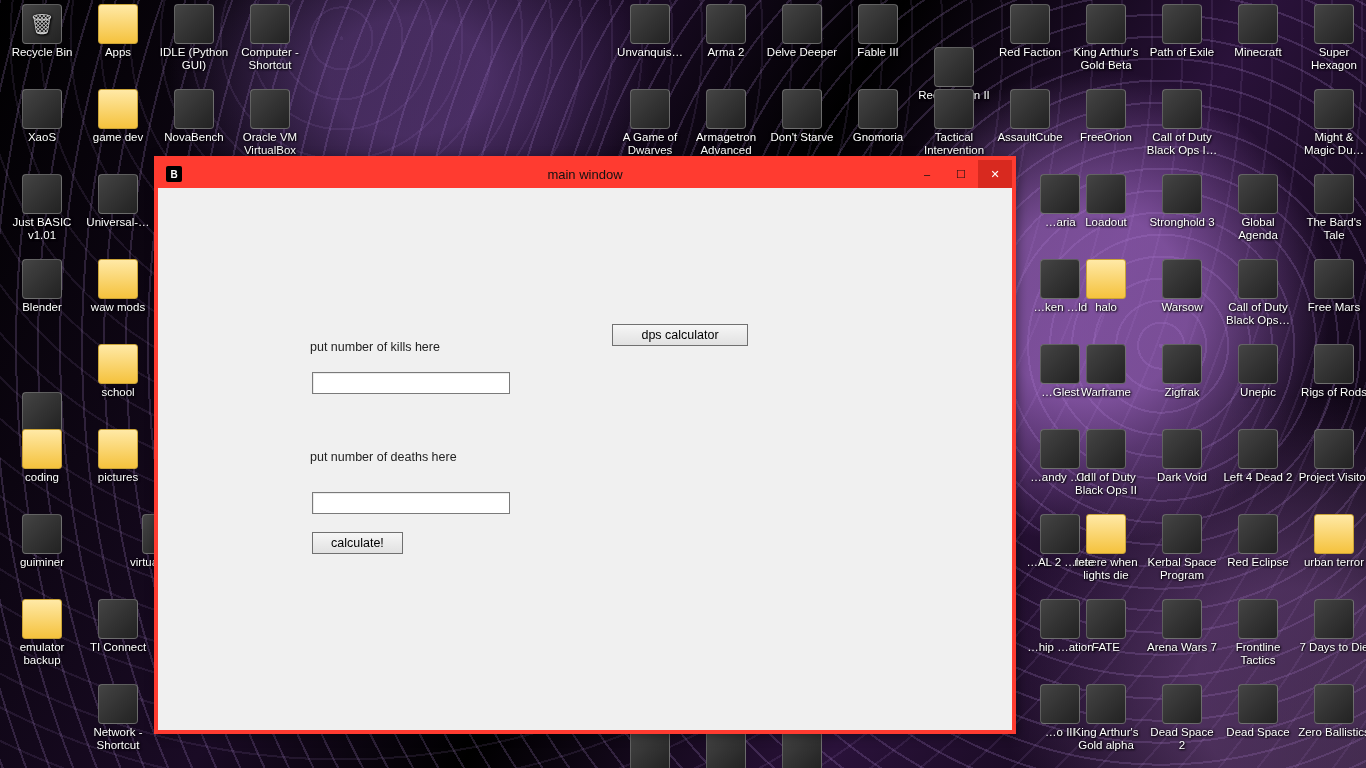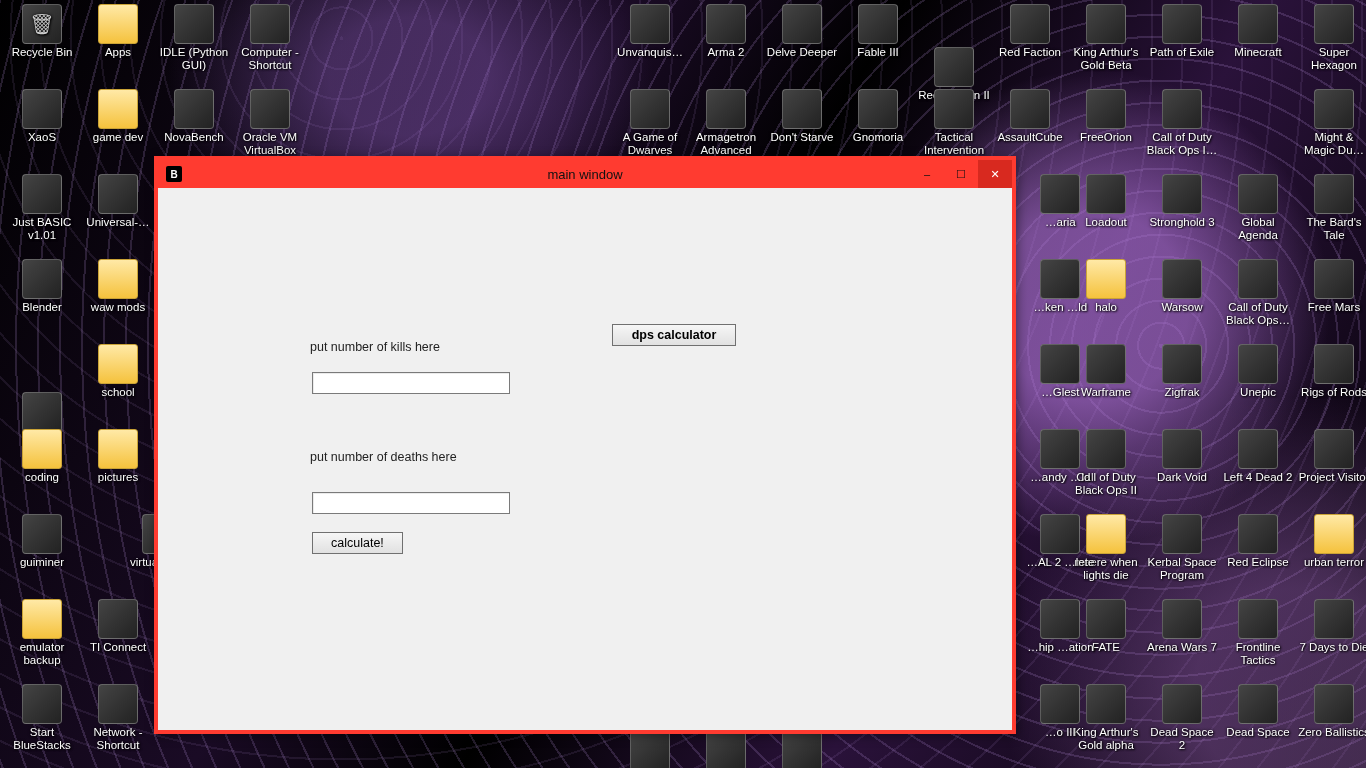--- a/index.html
+++ b/index.html
@@ -142,24 +142,20 @@
       <div class="label">coding</div>
     </div>
     <div class="icon" style="left: 6px; top: 514px;">
       <div class="glyph"></div>
       <div class="label">guiminer</div>
     </div>
     <div class="icon folder" style="left: 6px; top: 599px;">
       <div class="glyph"></div>
       <div class="label">emulator backup</div>
     </div>
-    <div class="icon" style="left: 6px; top: 684px;">
-      <div class="glyph"></div>
-      <div class="label">Start BlueStacks</div>
-    </div>
     <div class="icon folder" style="left: 82px; top: 4px;">
       <div class="glyph"></div>
       <div class="label">Apps</div>
     </div>
     <div class="icon folder" style="left: 82px; top: 89px;">
       <div class="glyph"></div>
       <div class="label">game dev</div>
     </div>
     <div class="icon" style="left: 82px; top: 174px;">
       <div class="glyph"></div>
@@ -437,21 +433,21 @@
     <div class="appicon">B</div>
     <div class="title">main window</div>
     <div class="winbtns">
       <div class="winbtn">–</div>
       <div class="winbtn">☐</div>
       <div class="winbtn close">✕</div>
     </div>
   </div>
   <div class="client">
 
-    <button class="btn" style="left:454px; top:136px; width:124px;font-weight:bold;">dps calculator</button>
+    <button class="btn" style="left:454px; top:136px; width:136px;">dps calculator</button>
 
     <div class="lbl" style="left:152px; top:152px;">put number of kills here</div>
 
     <input class="txt" style="left: 154px; top: 184px;" value="">
 
     <div class="lbl" style="left:152px; top:262px;">put number of deaths here</div>
 
     <input class="txt" style="left: 154px; top: 304px;" value="">
 
     <button class="btn" style="left:154px; top:344px;">calculate!</button>

